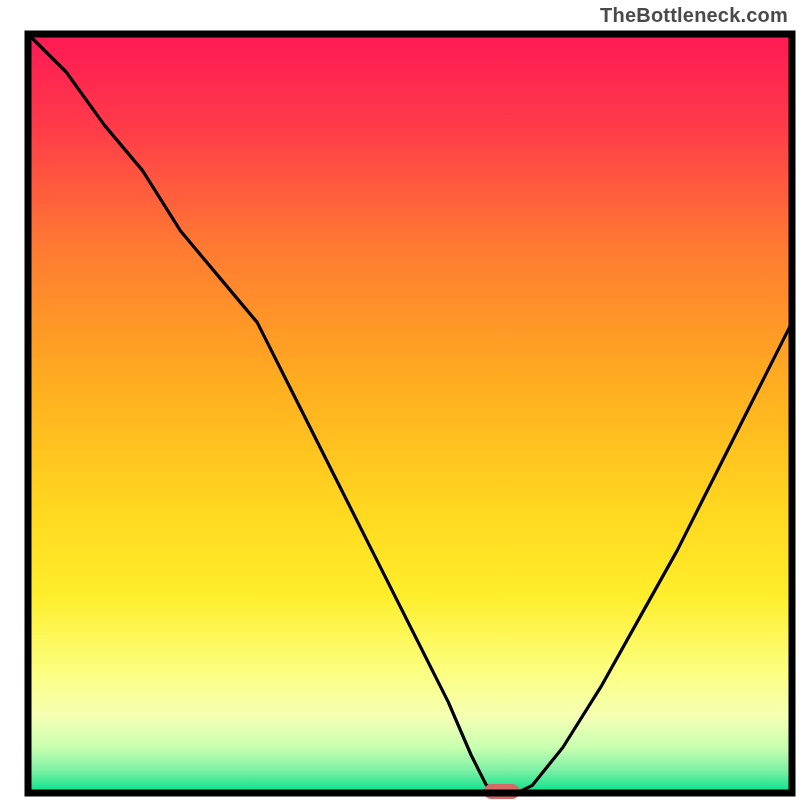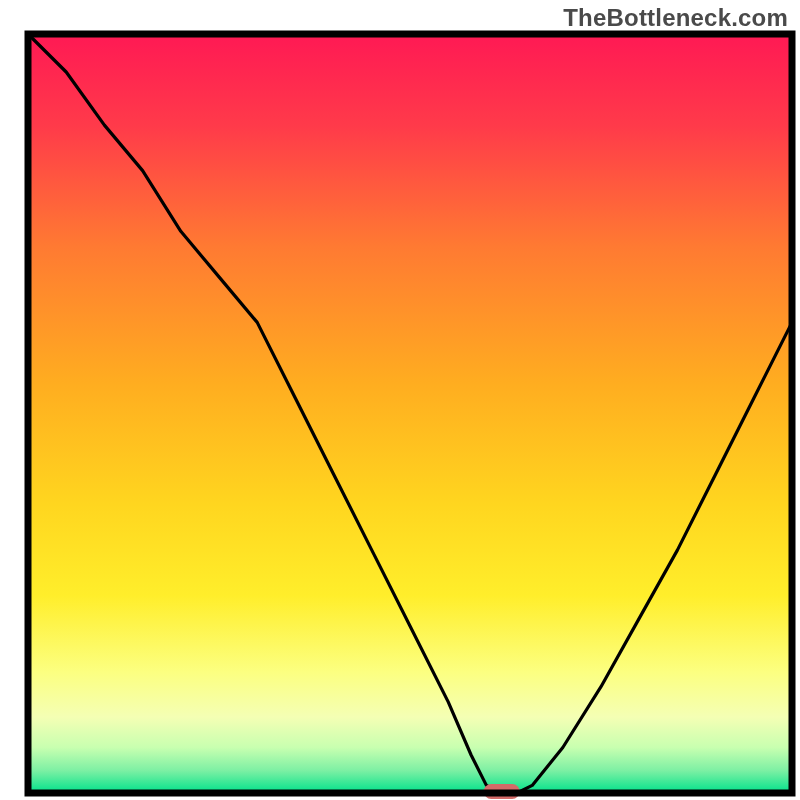--- a/index.html
+++ b/index.html
@@ -13,21 +13,21 @@
   .container {
     position: relative;
     width: 800px;
     height: 800px;
   }
   .watermark {
     position: absolute;
     top: 4px;
     right: 12px;
     color: #4a4a4a;
-    font-size: 24px;
+    font-size: 20px;
     font-weight: 600;
     letter-spacing: 0.2px;
   }
   svg {
     display: block;
   }
 </style>
 </head>
 <body>
 

